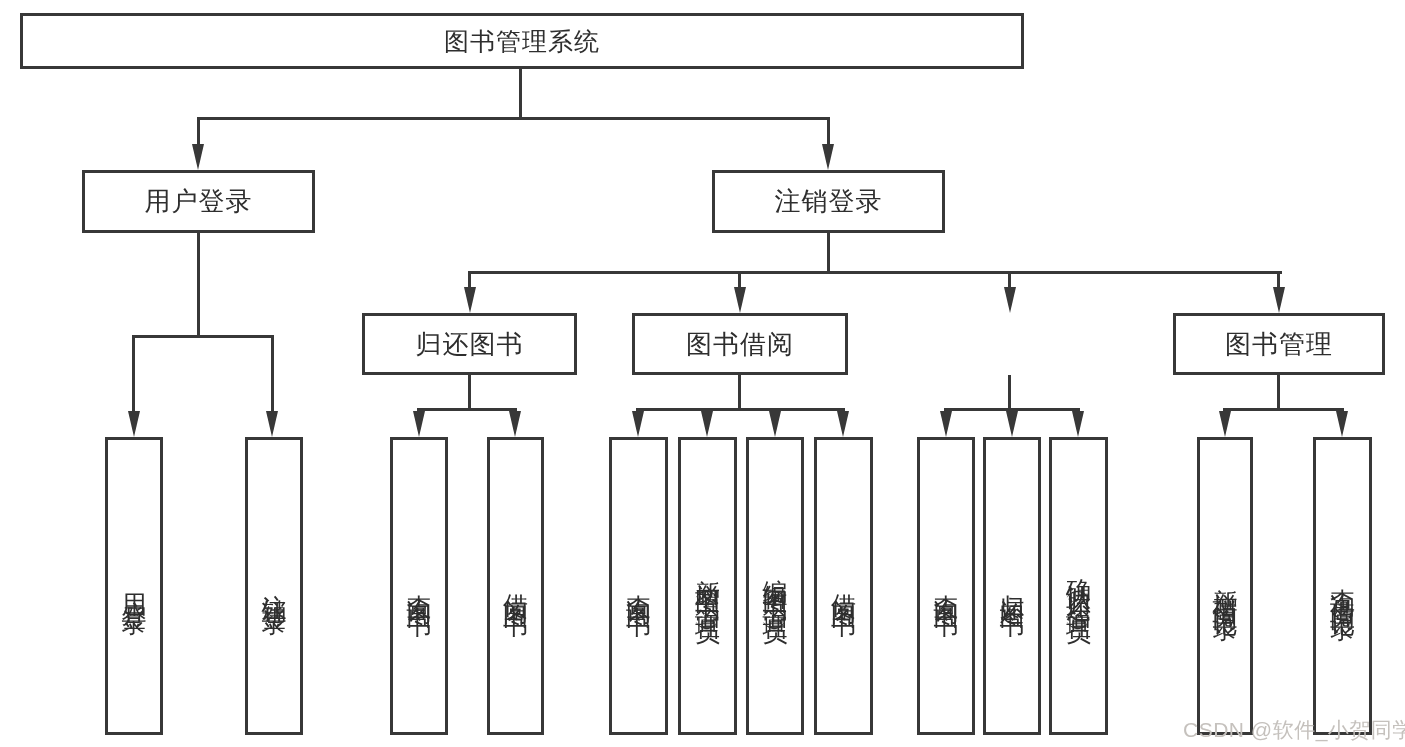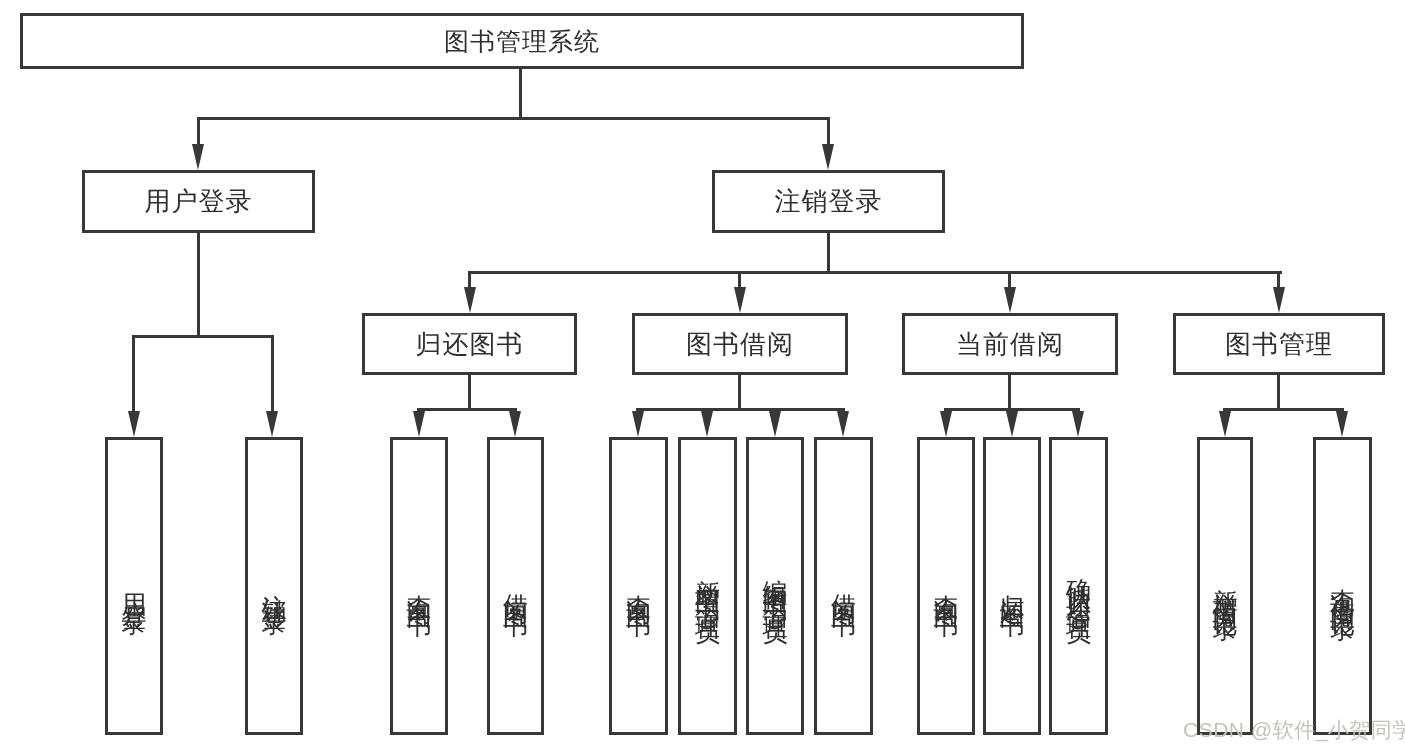--- a/index.html
+++ b/index.html
@@ -61,23 +61,20 @@
   </div>
   <div class="box" id="b-l2b">
     <span class="h-label">注销登录</span>
   </div>
 
   <div class="box" id="b-l3a">
     <span class="h-label">归还图书</span>
   </div>
   <div class="box" id="b-l3b">
     <span class="h-label">图书借阅</span>
-  </div>
-  <div class="box" id="b-l3c">
-    <span class="h-label">当前借阅</span>
   </div>
   <div class="box" id="b-l3d">
     <span class="h-label">图书管理</span>
   </div>
 
   <div class="box leaf" id="f1">
     <span class="v-label">用户登录</span>
   </div>
   <div class="box leaf" id="f2">
     <span class="v-label">注销登录</span>

